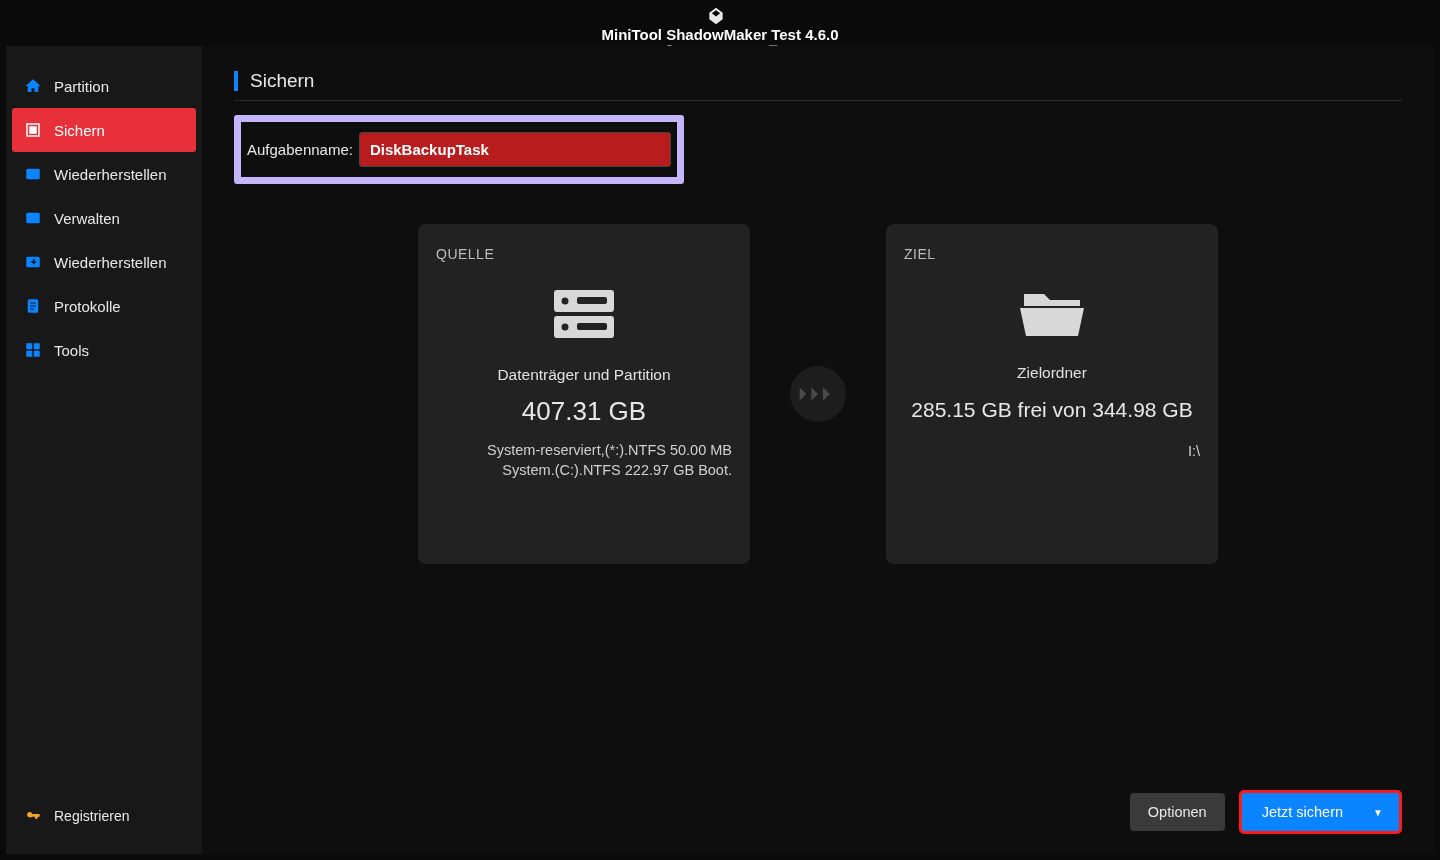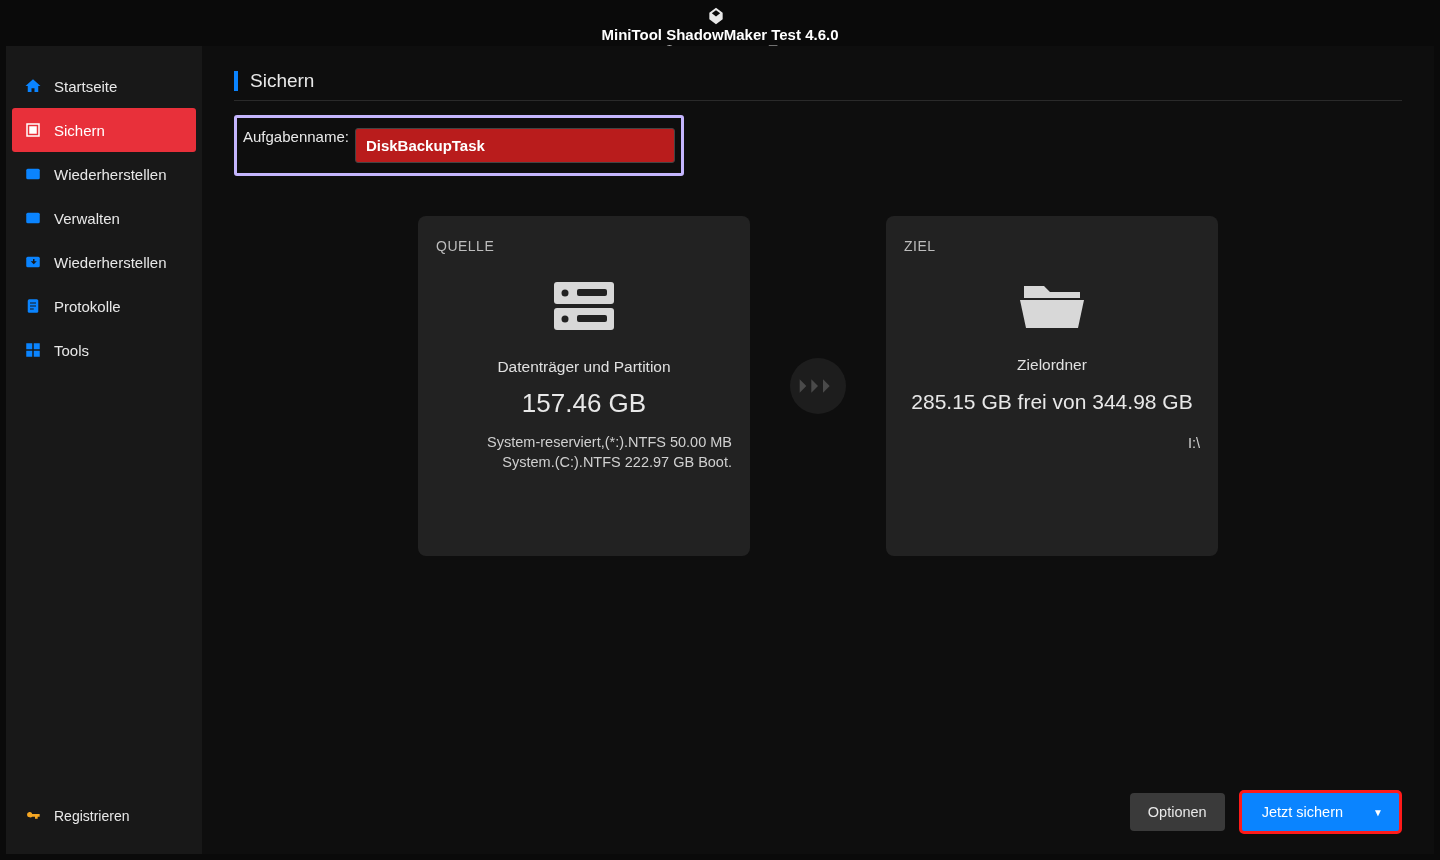--- a/index.html
+++ b/index.html
@@ -105,21 +105,22 @@
     background: #0a84ff;
     display: block;
   }
   .divider {
     height: 1px;
     background: #2a2a2a;
     margin-bottom: 14px;
   }
   .task-row {
     display: flex;
-    border: 3px solid #c4b5fd;
+    align-items: center;
+    border: 7px solid #c4b5fd;
     border-radius: 3px;
     padding: 10px 6px;
     width: 450px;
     gap: 6px;
     margin-bottom: 30px;
   }
   .task-row label {
     font-size: 15px;
     color: #e8e8e8;
   }
@@ -270,21 +271,21 @@
 
   <div class="body">
     <div class="sidebar">
       <div class="sidebar-top">
         <div class="side-item">
           <span class="icon">
               <svg width="18" height="18" viewBox="0 0 24 24">
                 <path fill="#0a84ff" d="M12 3 2 12h3v8h5v-5h4v5h5v-8h3L12 3z"></path>
               </svg>
             </span>
-          <span>Startseite</span>
+          <span>Partition</span>
         </div>
         <div class="side-item active">
           <span class="icon">
               <svg width="18" height="18" viewBox="0 0 24 24">
                 <rect x="4" y="4" width="16" height="16" fill="none" stroke="#fff" stroke-width="2"></rect>
                 <rect x="7" y="7" width="10" height="10" fill="#fff"></rect>
               </svg>
             </span>
           <span>Sichern</span>
         </div>
@@ -365,21 +366,21 @@
             <svg width="70" height="60" viewBox="0 0 70 60">
               <rect x="5" y="6" width="60" height="22" rx="3" fill="#d8d8d8"></rect>
               <rect x="5" y="32" width="60" height="22" rx="3" fill="#d8d8d8"></rect>
               <rect x="28" y="13" width="30" height="7" rx="2" fill="#222"></rect>
               <rect x="28" y="39" width="30" height="7" rx="2" fill="#222"></rect>
               <circle cx="16" cy="17" r="3.5" fill="#222"></circle>
               <circle cx="16" cy="43" r="3.5" fill="#222"></circle>
             </svg>
           </div>
           <div class="card-line">Datenträger und Partition</div>
-          <div class="card-big">157.46 GB</div>
+          <div class="card-big">407.31 GB</div>
           <div class="card-small">System-reserviert,(*:).NTFS 50.00 MB System.(C:).NTFS 222.97 GB Boot.</div>
         </div>
 
         <div class="arrow-circle">
           <svg width="40" height="20" viewBox="0 0 48 20">
             <path fill="#4a4a4a" d="M2 2l8 8-8 8z"></path>
             <path fill="#4a4a4a" d="M16 2l8 8-8 8z"></path>
             <path fill="#4a4a4a" d="M30 2l8 8-8 8z"></path>
           </svg>
         </div>

